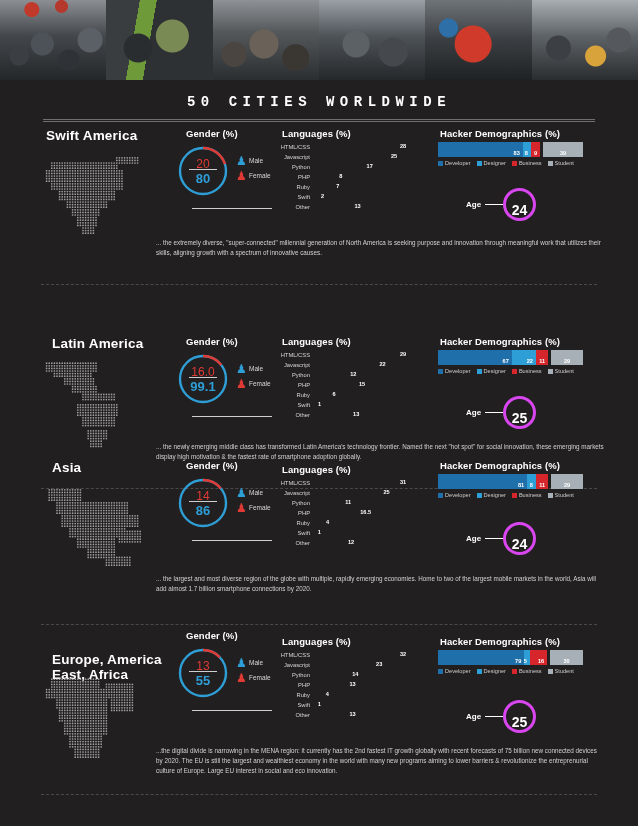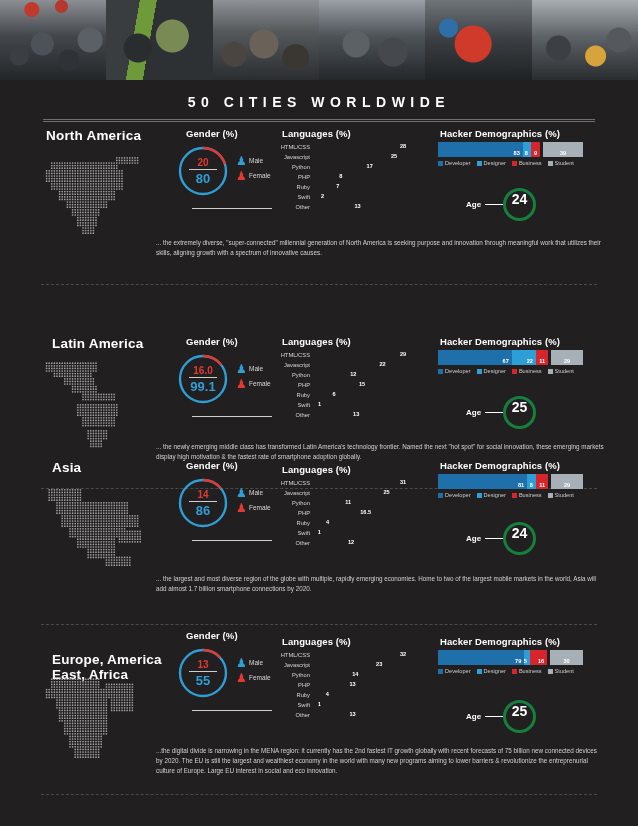--- a/index.html
+++ b/index.html
@@ -39,21 +39,21 @@
       radial-gradient(circle at 45% 55%, #cf3a2a 0 18px, transparent 19px),
       radial-gradient(circle at 22% 35%, #2f6fa8 0 9px, transparent 10px),
       linear-gradient(#6f7479,#3a3e42 50%,#1f2224); }
   .ph6 { background:
       radial-gradient(circle at 25% 60%, #3c4044 0 12px, transparent 13px),
       radial-gradient(circle at 60% 70%, #d9a33c 0 10px, transparent 11px),
       radial-gradient(circle at 82% 50%, #55595d 0 12px, transparent 13px),
       linear-gradient(#a8adb2,#5e6367 45%,#2a2d30); }
 
   
-  .title-wrap { text-align: center; padding-top: 14px; }
+  .title-wrap { text-align: center; padding-top: 14px; font-family: Liberation Mono, monospace; }
   .main-title {
     color: #ffffff; font-size: 14px; font-weight: bold; letter-spacing: 5.5px;
   }
   .title-rule {
     margin: 9px auto 0; width: 552px; height: 3px;
     border-top: 1px solid #6d6f70; border-bottom: 1px solid #6d6f70; background: transparent;
   }
 
   
   .section { position: relative; width: 638px; }
@@ -75,21 +75,21 @@
   .col-head {
     position: absolute; color: #ffffff; font-size: 9.5px; font-weight: bold;
     letter-spacing: .1px; white-space: nowrap;
   }
 
   
   .donut { position: absolute; width: 54px; height: 54px; }
   .donut svg { display: block; }
   .donut .val-top {
     position: absolute; left: 0; right: 0; top: 13px; text-align: center;
-    color: #e03a34; font-size: 10px; font-weight: bold;
+    color: #e03a34; font-size: 12px;
   }
   .donut .ruleline {
     position: absolute; left: 13px; right: 13px; top: 25px; height: 1px; background: #cfcfcf;
   }
   .donut .val-bot {
     position: absolute; left: 0; right: 0; top: 27px; text-align: center;
     color: #2e9fd6; font-size: 13px; font-weight: bold;
   }
   .legend-gender { position: absolute; font-size: 6.5px; color: #d8d8d8; }
   .lg-row { display: flex; align-items: center; height: 15px; }
@@ -124,22 +124,22 @@
   .demo-seg.student span { right: 50%; transform: translateX(50%); color: #ffffff; }
   .demo-legend { display: flex; gap: 6px; margin-top: 3px; }
   .dl-item { display: flex; align-items: center; font-size: 5.6px; color: #cccccc; }
   .dl-swatch { width: 5px; height: 5px; margin-right: 2px; }
 
   
   .age-group { position: absolute; display: flex; align-items: center; }
   .age-label { font-size: 8px; font-weight: bold; color: #ffffff; }
   .age-line { width: 20px; height: 1.5px; background: #ffffff; margin: 0 0 0 4px; }
   .age-circle {
-    width: 33px; height: 33px; border-radius: 50%; border: 3px solid #15803d;
-    display: flex; align-items: flex-start; justify-content: center; margin-left: -2px;
+    width: 33px; height: 33px; border-radius: 50%; border: 3px solid #d946ef;
+    display: flex; align-items: flex-end; justify-content: center; margin-left: -2px;
   }
   .age-num { font-size: 14px; font-weight: bold; color: #ffffff; }
 
   
   .body-copy {
     position: absolute; font-size: 6.3px; line-height: 10px; color: #d2d2d2; width: 448px;
   }
 </style>
 </head>
 <body>
@@ -155,21 +155,21 @@
     <div class="photo ph6"></div>
   </div>
 
   <div class="title-wrap">
     <div class="main-title">50 CITIES WORLDWIDE</div>
     <div class="title-rule"></div>
   </div>
 
   <div id="sections-host">
       <div class="section" style="position: absolute; left: 0px; top: 120px; height: 168px;">
-        <div class="region-name" style="left: 46px; top: 8px; width: 125px;">North America</div>
+        <div class="region-name" style="left: 46px; top: 8px; width: 125px;">Swift America</div>
         <div class="map" style="left: 44px; top: 30px;">
           <svg width="110" height="92" viewBox="0 0 110 92">
             <circle cx="72.8" cy="7.8" r="0.85" fill="#cfcfcf" opacity="0.72"></circle>
             <circle cx="75.4" cy="7.8" r="0.85" fill="#cfcfcf" opacity="0.72"></circle>
             <circle cx="78.0" cy="7.8" r="0.85" fill="#cfcfcf" opacity="0.72"></circle>
             <circle cx="80.6" cy="7.8" r="0.85" fill="#cfcfcf" opacity="0.72"></circle>
             <circle cx="83.2" cy="7.8" r="0.85" fill="#cfcfcf" opacity="0.72"></circle>
             <circle cx="85.8" cy="7.8" r="0.85" fill="#cfcfcf" opacity="0.72"></circle>
             <circle cx="88.4" cy="7.8" r="0.85" fill="#cfcfcf" opacity="0.72"></circle>
             <circle cx="91.0" cy="7.8" r="0.85" fill="#cfcfcf" opacity="0.72"></circle>

